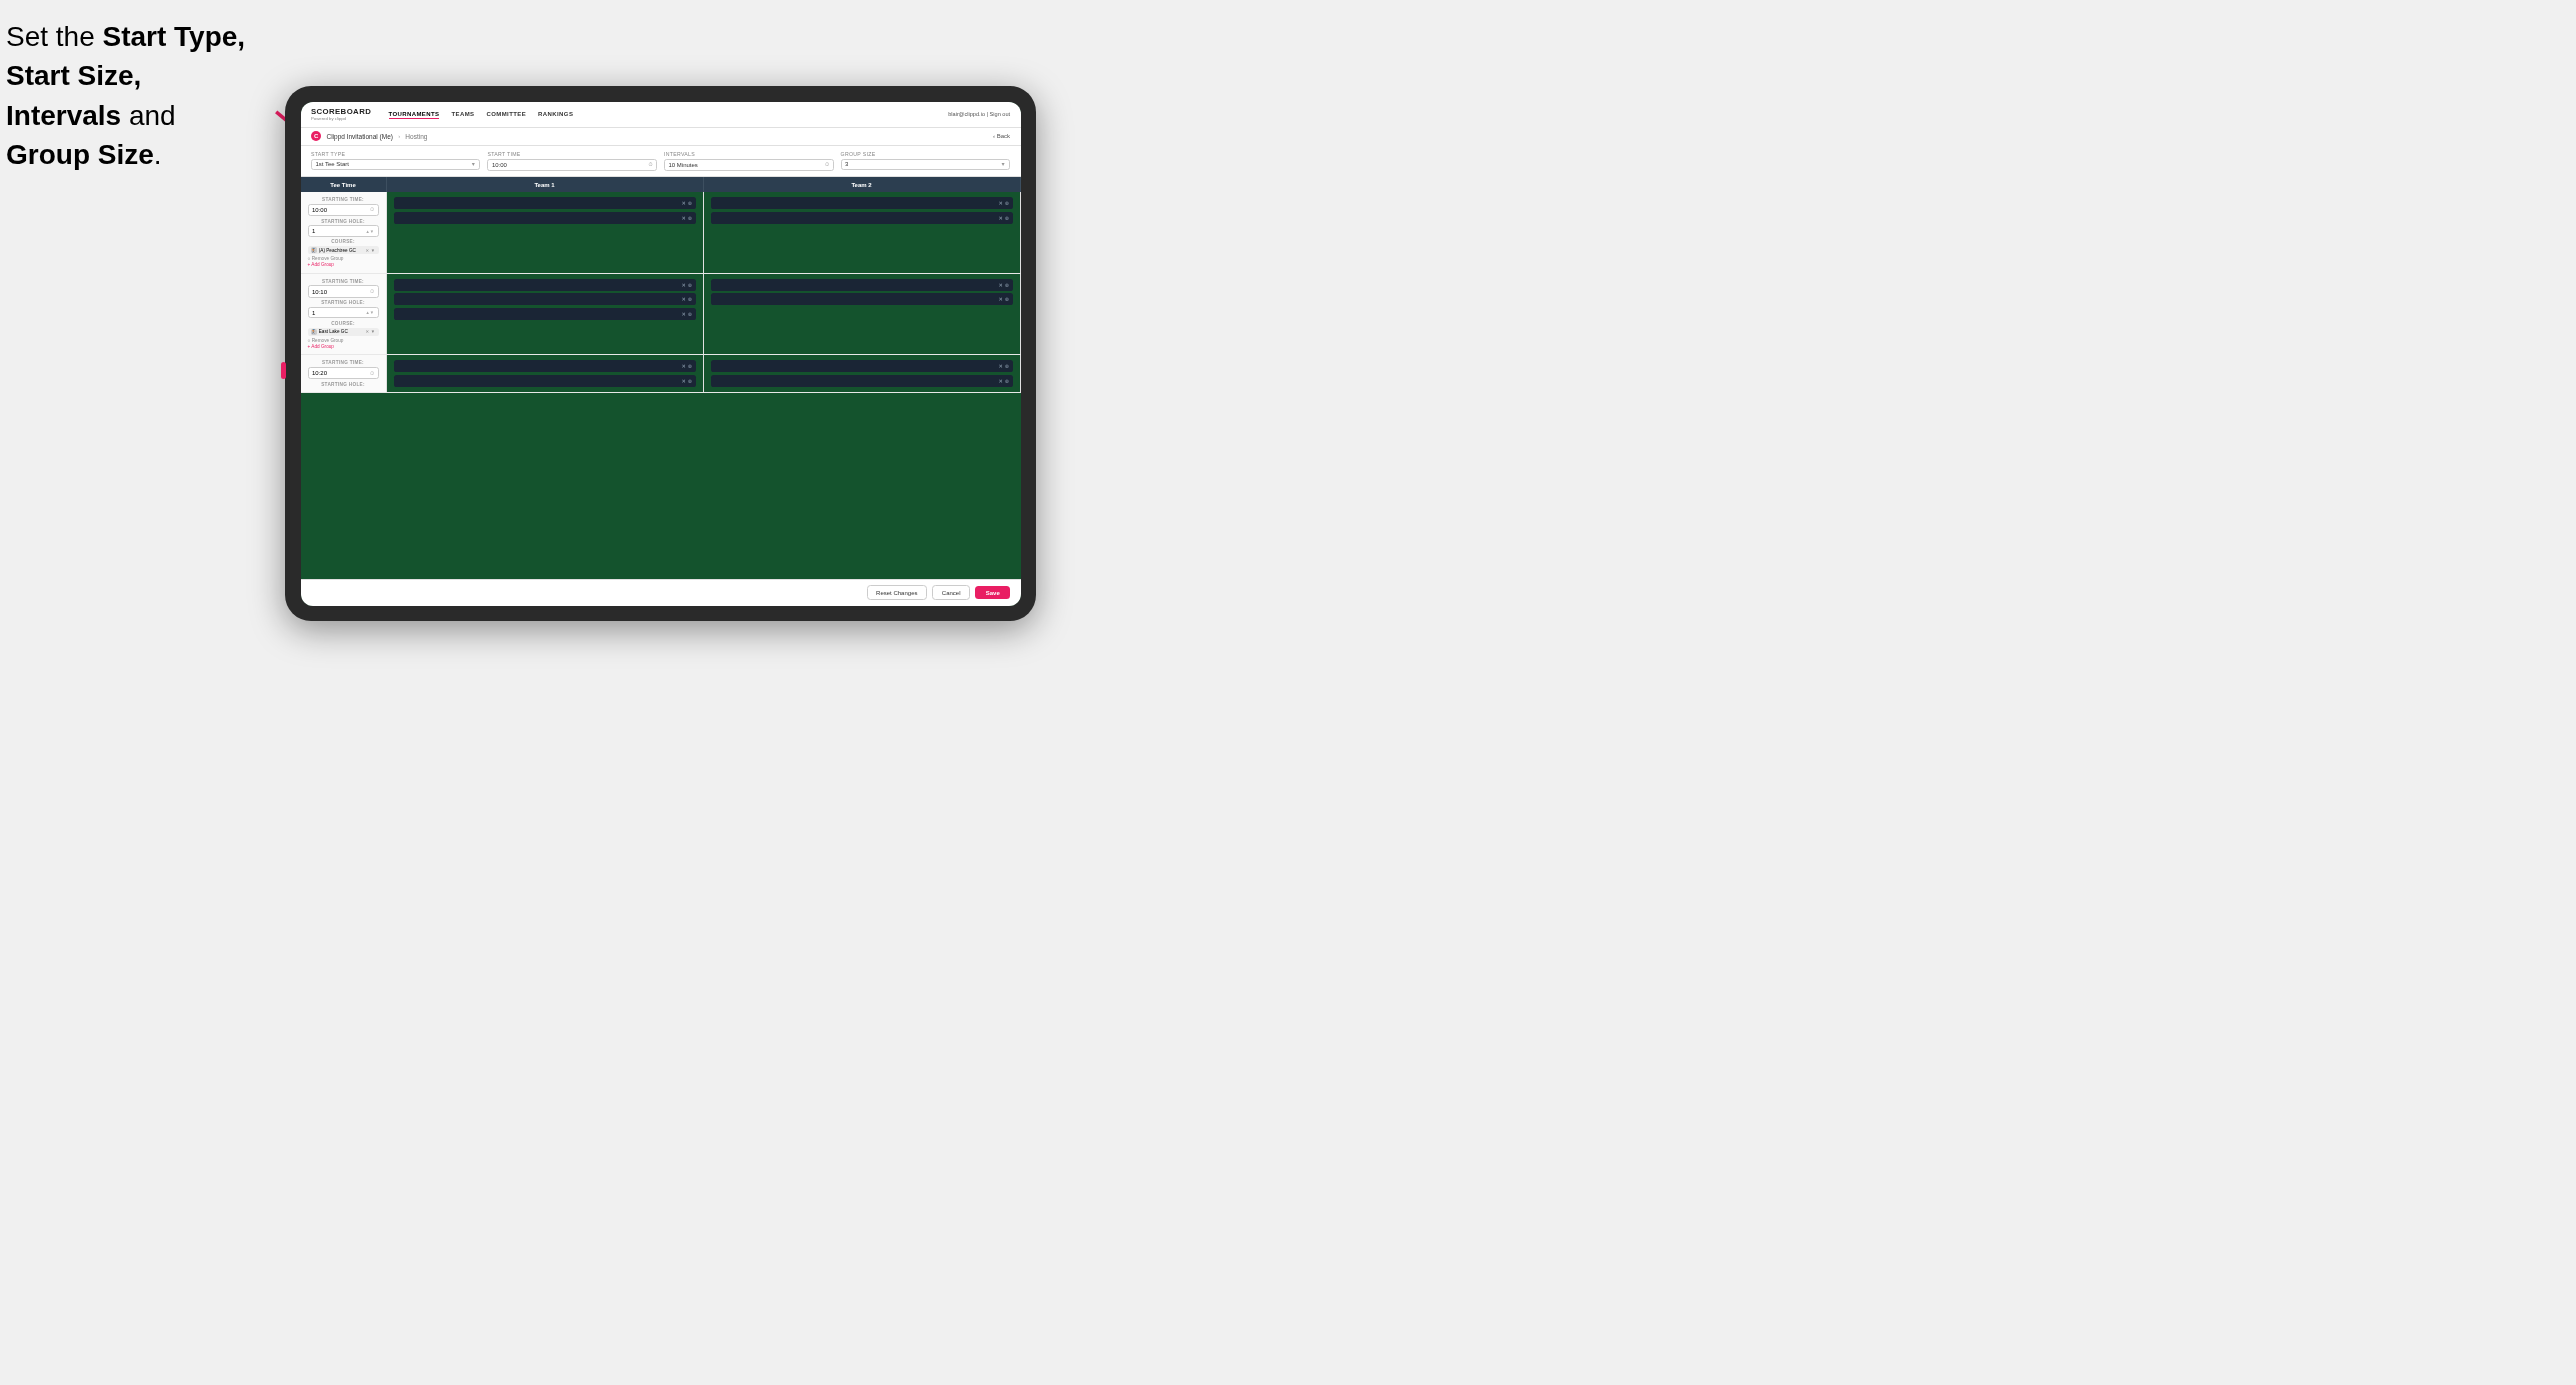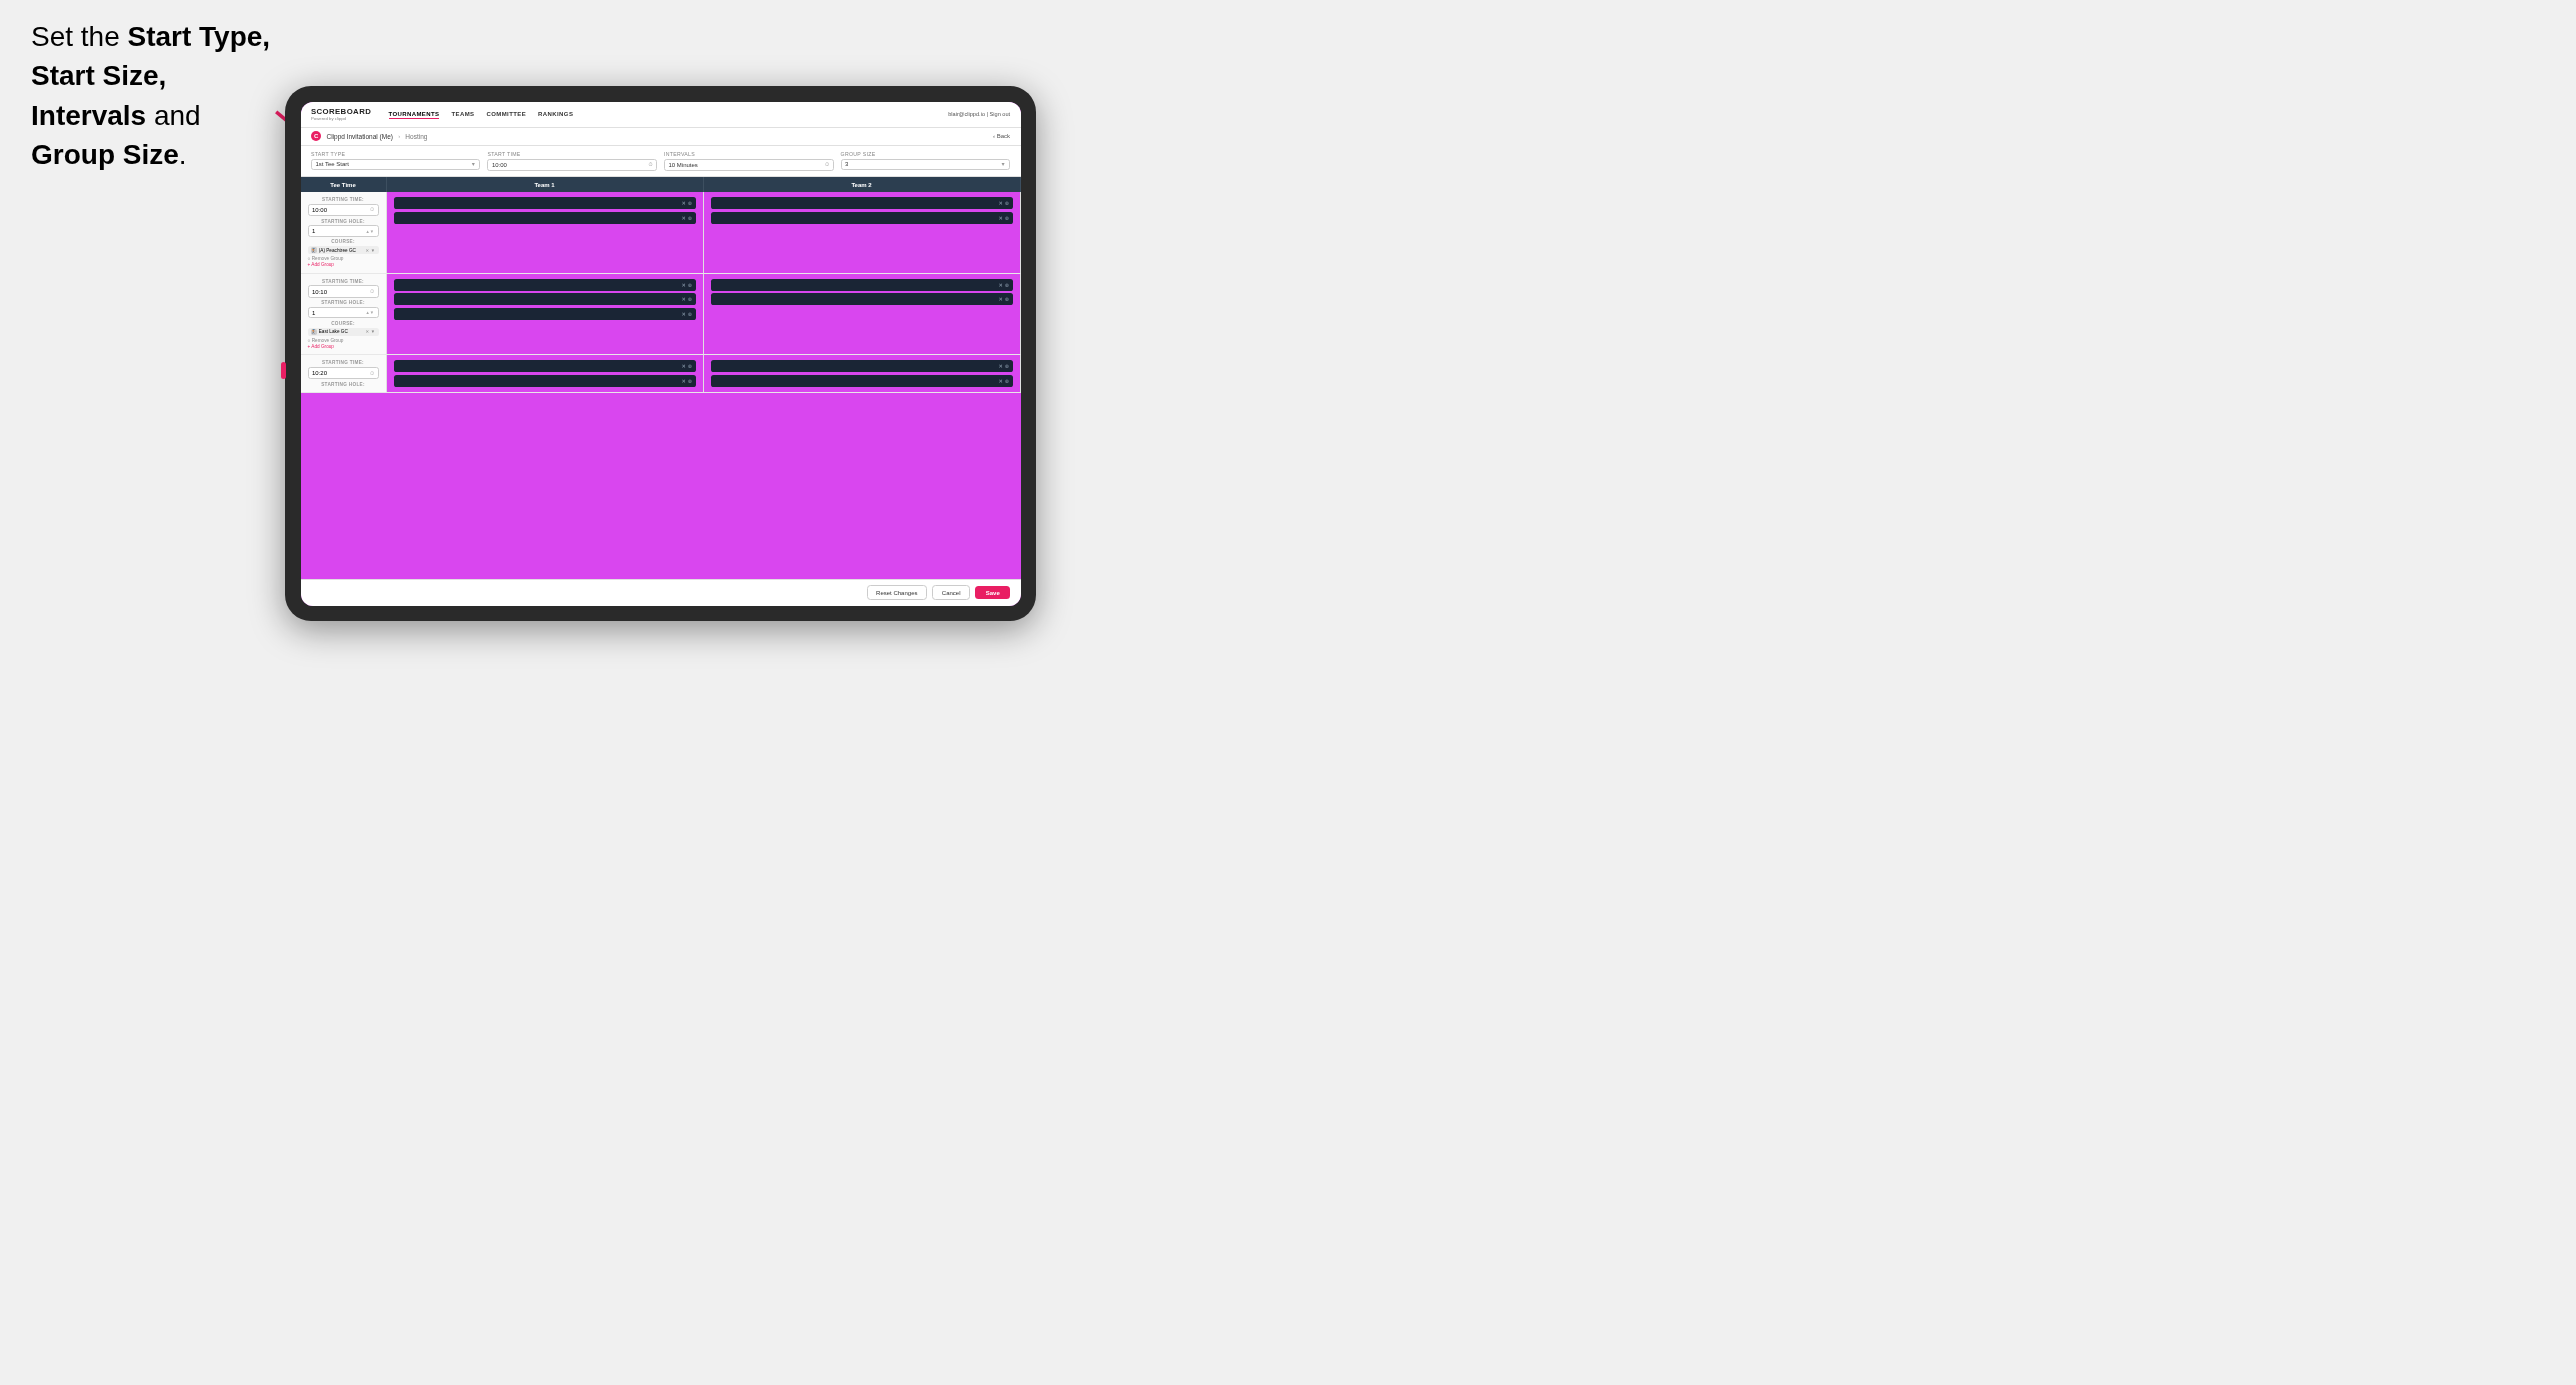--- a/index.html
+++ b/index.html
@@ -8,21 +8,21 @@
       font-family: -apple-system, BlinkMacSystemFont, 'Segoe UI', Arial, sans-serif;
       width: 2576px;
       height: 1386px;
       position: relative;
       overflow: hidden;
     }
 
     
     .instruction-area {
       position: absolute;
-      left: 31px;
+      left: 6px;
       top: 17.3px;
       width: 259px;
       font-size: 28px;
       line-height: 1.4;
       color: #000;
     }
     .instruction-area .normal { font-weight: 400; }
     .instruction-area .bold { font-weight: 900; }
 
     
@@ -43,21 +43,21 @@
       width: 751px;
       height: 535px;
       background: #2a2a2a;
       border-radius: 26px;
       padding: 15.5px;
       box-shadow: 0 8.6px 35px rgba(0,0,0,0.4);
     }
     .tablet-screen {
       width: 100%;
       height: 100%;
-      background: #d946ef;
+      background: #14532d;
       border-radius: 12px;
       overflow: hidden;
       display: flex;
       flex-direction: column;
     }
 
     
     .navbar {
       display: flex;
       align-items: center;

